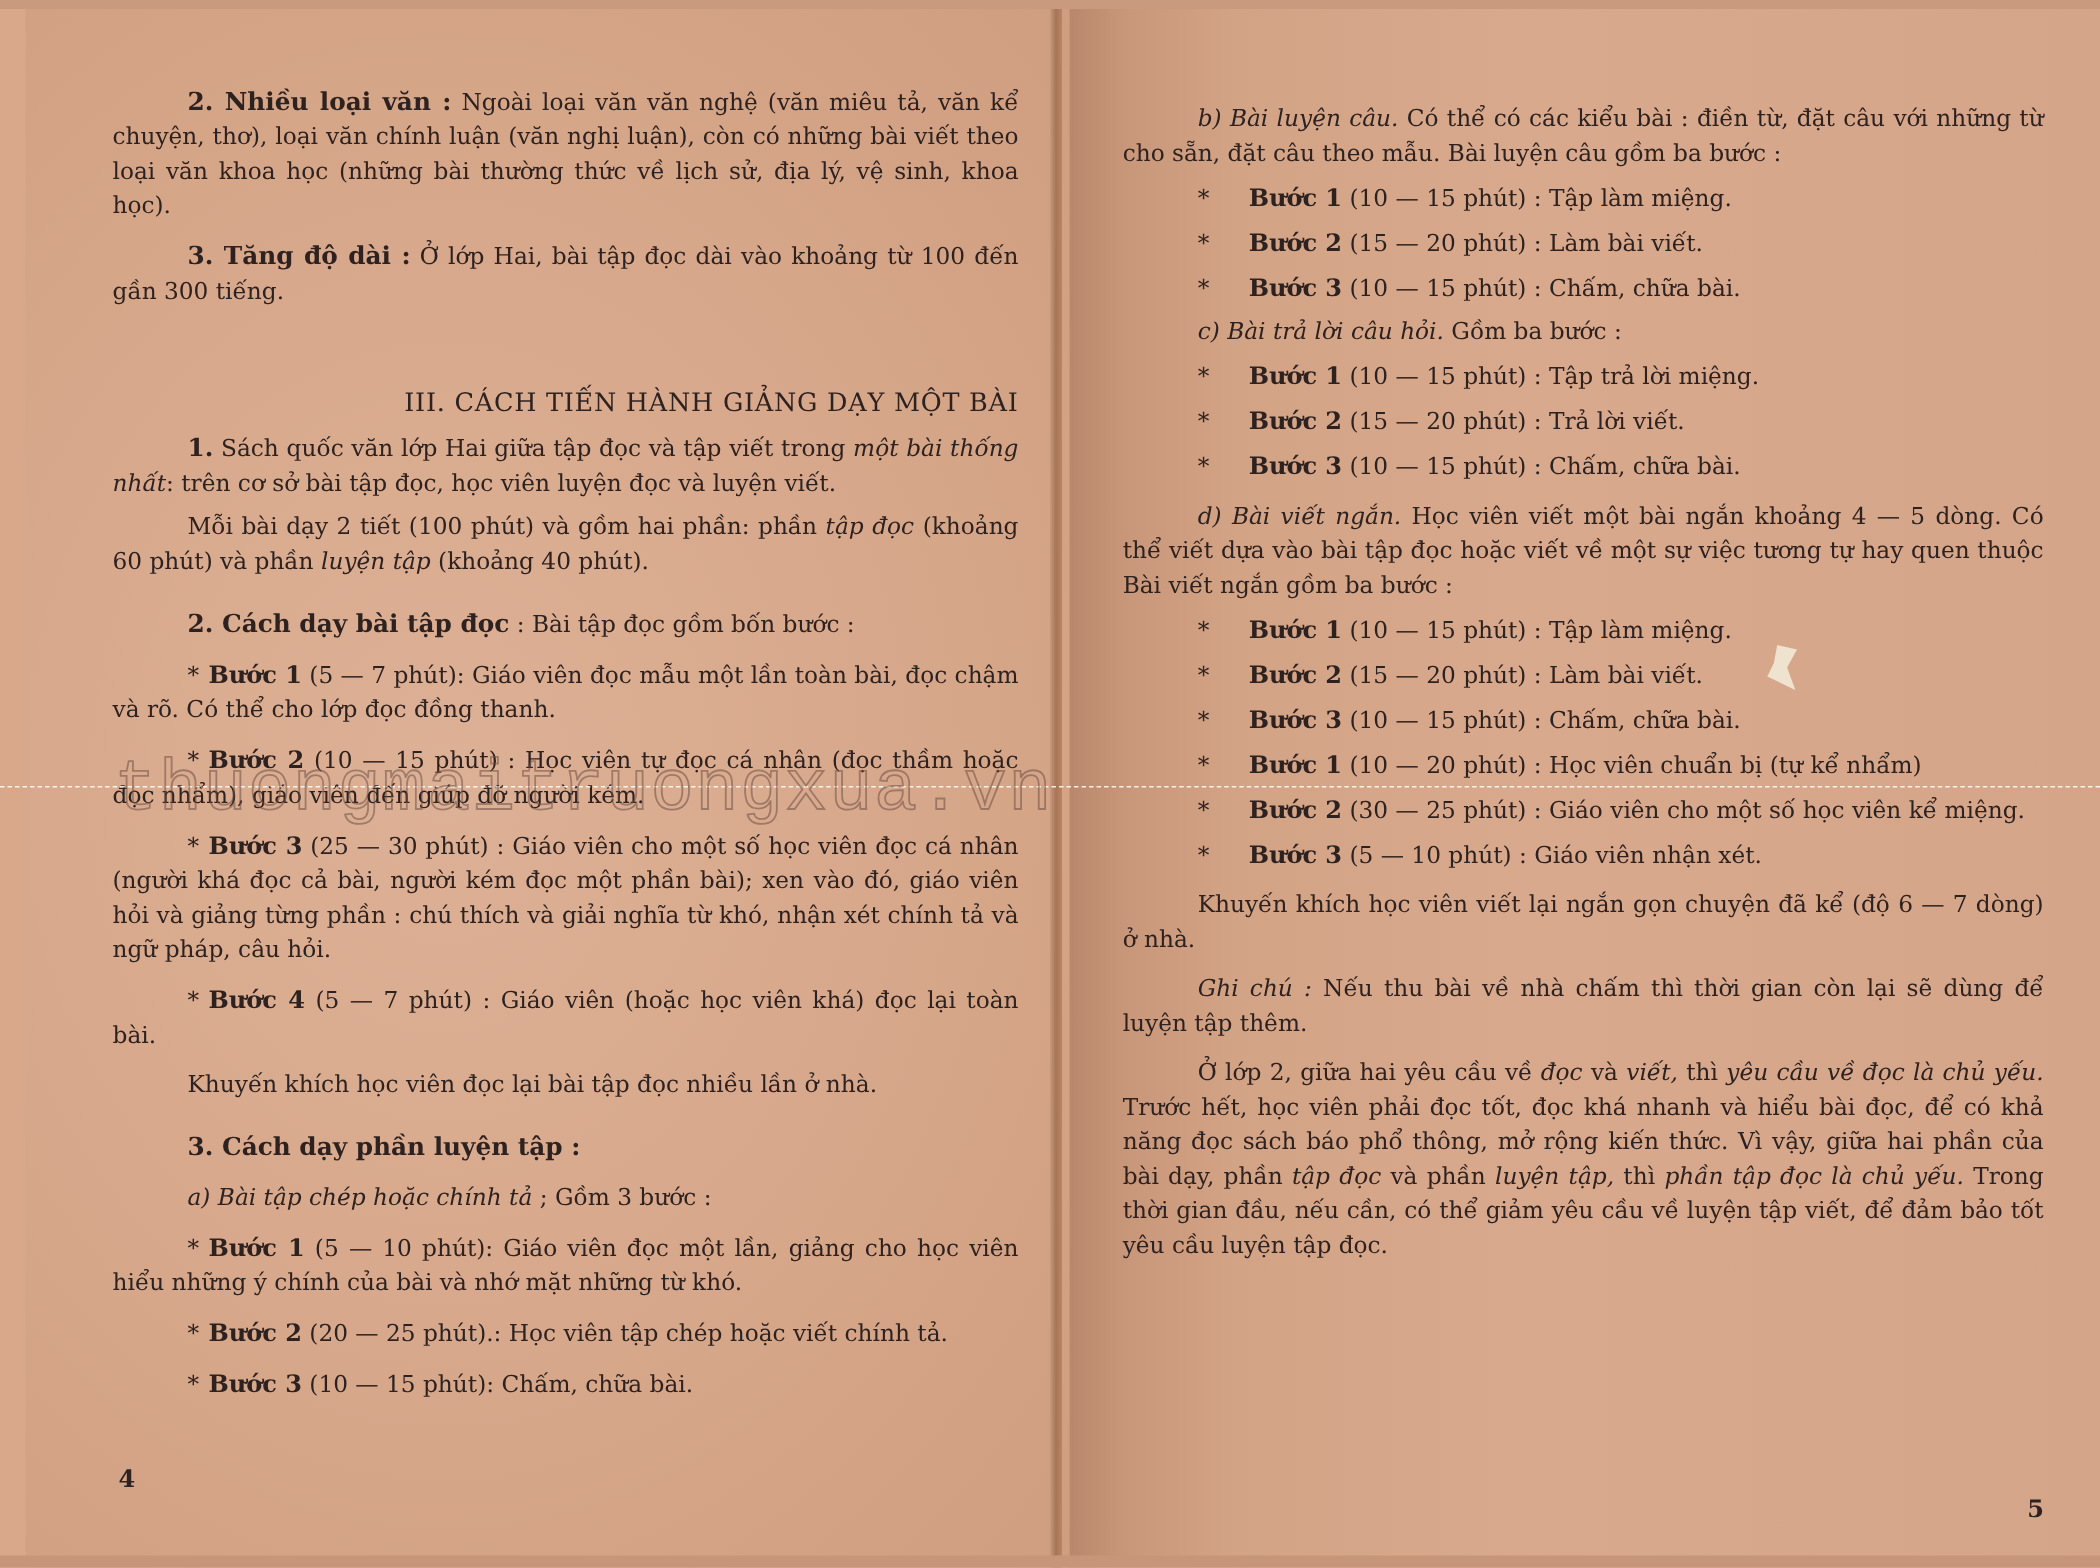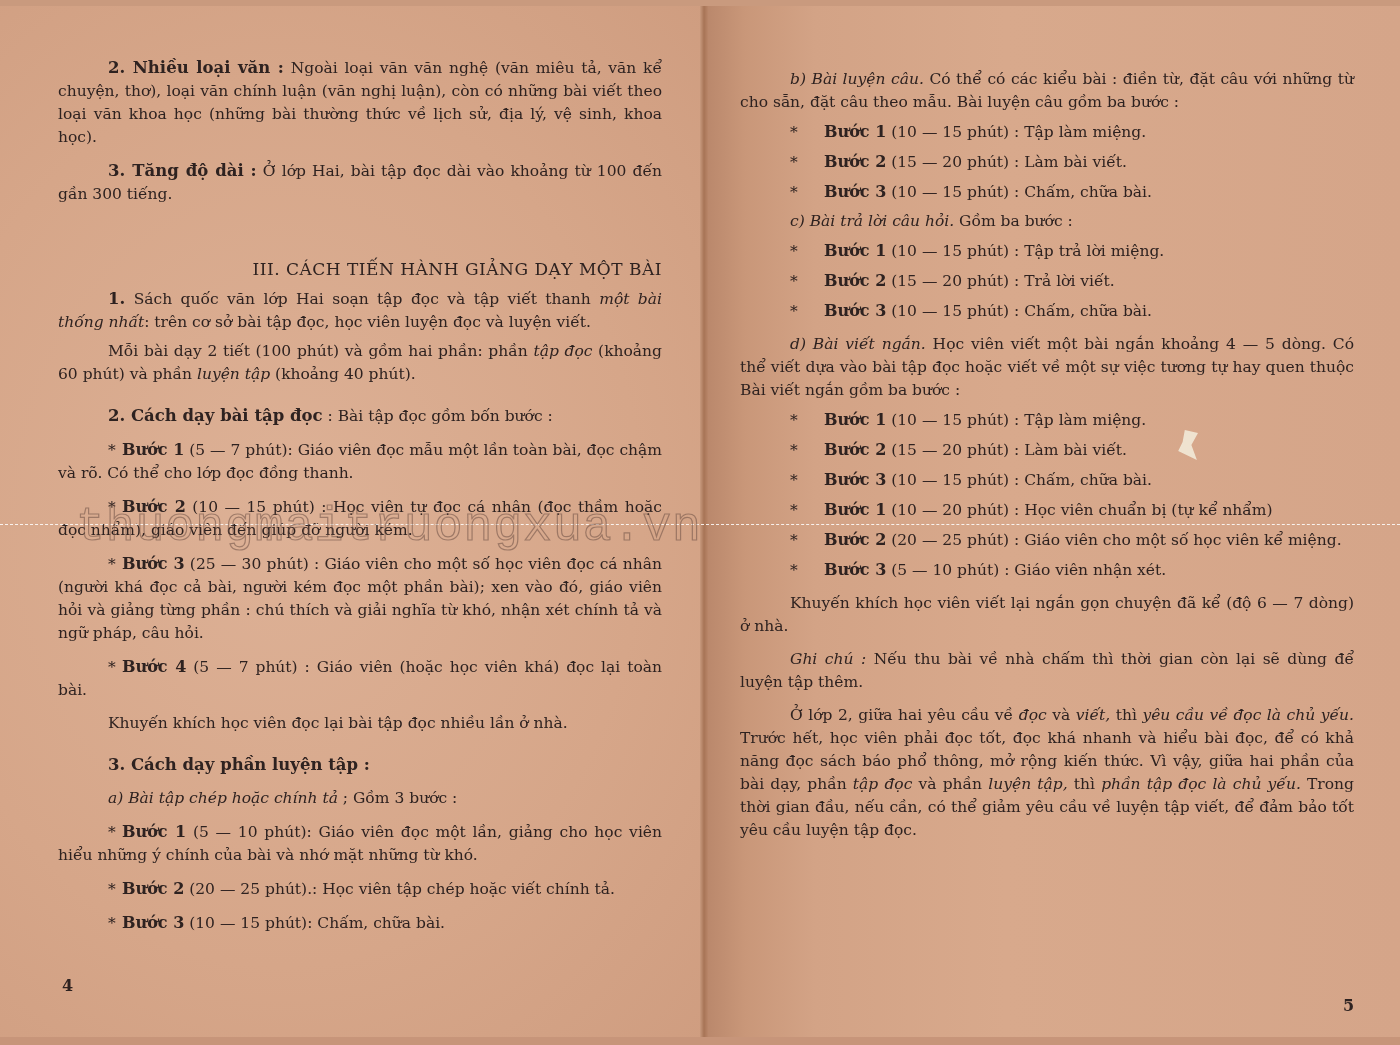--- a/index.html
+++ b/index.html
@@ -10,20 +10,21 @@
     color:#2e2220;
   }
   .spread { position:absolute; left:0; top:0; width:1400px; height:1045px; display:flex; }
   .page {
     position:relative; height:1045px; box-sizing:border-box;
   }
   .page-left {
     width:705px;
     background:
       radial-gradient(ellipse at 40% 50%, #ddb196 0%, #d6a689 60%, #cf9d80 100%);
+    margin-left: 17px;
   }
   .page-right {
     width:695px;
     background:
       linear-gradient(90deg, #b9876b 0px, #c99779 40px, #d3a386 110px, #d8a98c 300px, #d5a589 100%);
   }
   .gutter {
     position:absolute; left:700px; top:0; width:8px; height:1045px;
     background:linear-gradient(90deg, #c89a7e, #a77456, #b98669);
   }
@@ -80,21 +81,21 @@
 
   <div class="page page-left">
     <div class="content">
 
       <p class="indent"><b class="hd">2. Nhiều loại văn :</b><span> Ngoài loại văn văn nghệ (văn miêu tả, văn kể chuyện, thơ), loại văn chính luận (văn nghị luận), còn có những bài viết theo loại văn khoa học (những bài thường thức về lịch sử, địa lý, vệ sinh, khoa học).</span></p>
 
       <p class="indent gap-m"><b class="hd">3. Tăng độ dài :</b><span> Ở lớp Hai, bài tập đọc dài vào khoảng từ 100 đến gần 300 tiếng.</span></p>
 
       <div class="section-title">III. CÁCH TIẾN HÀNH GIẢNG DẠY MỘT BÀI</div>
 
-      <p class="indent gap-s"><b class="hd">1.</b><span> Sách quốc văn lớp Hai soạn tập đọc và tập viết thanh </span><i>một bài thống nhất</i><span>: trên cơ sở bài tập đọc, học viên luyện đọc và luyện viết.</span></p>
+      <p class="indent gap-s"><b class="hd">1.</b><span> Sách quốc văn lớp Hai giữa tập đọc và tập viết trong </span><i>một bài thống nhất</i><span>: trên cơ sở bài tập đọc, học viên luyện đọc và luyện viết.</span></p>
 
       <p class="indent gap-s"><span>Mỗi bài dạy 2 tiết (100 phút) và gồm hai phần: phần </span><i>tập đọc</i><span> (khoảng 60 phút) và phần </span><i>luyện tập</i><span> (khoảng 40 phút).</span></p>
 
       <p class="indent gap-l"><b class="hd">2. Cách dạy bài tập đọc</b><span> : Bài tập đọc gồm bốn bước :</span></p>
 
       <p class="step gap-m"><span class="star">*</span><span class="lbl">Bước 1</span><span> (5 — 7 phút): Giáo viên đọc mẫu một lần toàn bài, đọc chậm và rõ. Có thể cho lớp đọc đồng thanh.</span></p>
       <p class="step gap-m"><span class="star">*</span><span class="lbl">Bước 2</span><span> (10 — 15 phút) : Học viên tự đọc cá nhân (đọc thầm hoặc đọc nhẩm), giáo viên đến giúp đỡ người kém.</span></p>
       <p class="step gap-m"><span class="star">*</span><span class="lbl">Bước 3</span><span> (25 — 30 phút) : Giáo viên cho một số học viên đọc cá nhân (người khá đọc cả bài, người kém đọc một phần bài); xen vào đó, giáo viên hỏi và giảng từng phần : chú thích và giải nghĩa từ khó, nhận xét chính tả và ngữ pháp, câu hỏi.</span></p>
       <p class="step gap-m"><span class="star">*</span><span class="lbl">Bước 4</span><span> (5 — 7 phút) : Giáo viên (hoặc học viên khá) đọc lại toàn bài.</span></p>
 
@@ -123,21 +124,21 @@
       <p class="rstep"><span class="star">*</span><span class="lbl">Bước 1</span><span> (10 — 15 phút) : Tập trả lời miệng.</span></p>
       <p class="rstep"><span class="star">*</span><span class="lbl">Bước 2</span><span> (15 — 20 phút) : Trả lời viết.</span></p>
       <p class="rstep"><span class="star">*</span><span class="lbl">Bước 3</span><span> (10 — 15 phút) : Chấm, chữa bài.</span></p>
 
       <p class="indent gap-m"><i>d) Bài viết ngắn.</i><span> Học viên viết một bài ngắn khoảng 4 — 5 dòng. Có thể viết dựa vào bài tập đọc hoặc viết về một sự việc tương tự hay quen thuộc Bài viết ngắn gồm ba bước :</span></p>
       <p class="rstep"><span class="star">*</span><span class="lbl">Bước 1</span><span> (10 — 15 phút) : Tập làm miệng.</span></p>
       <p class="rstep"><span class="star">*</span><span class="lbl">Bước 2</span><span> (15 — 20 phút) : Làm bài viết.</span></p>
       <p class="rstep"><span class="star">*</span><span class="lbl">Bước 3</span><span> (10 — 15 phút) : Chấm, chữa bài.</span></p>
 
       <p class="rstep gap-m"><span class="star">*</span><span class="lbl">Bước 1</span><span> (10 — 20 phút) : Học viên chuẩn bị (tự kể nhẩm)</span></p>
-      <p class="step gap-s"><span class="star" style="width:34px">*</span><span class="lbl">Bước 2</span><span> (20 — 25 phút) : Giáo viên cho một số học viên kể miệng.</span></p>
+      <p class="step gap-s"><span class="star" style="width:34px">*</span><span class="lbl">Bước 2</span><span> (30 — 25 phút) : Giáo viên cho một số học viên kể miệng.</span></p>
       <p class="rstep gap-s"><span class="star">*</span><span class="lbl">Bước 3</span><span> (5 — 10 phút) : Giáo viên nhận xét.</span></p>
 
       <p class="indent gap-m">Khuyến khích học viên viết lại ngắn gọn chuyện đã kể (độ 6 — 7 dòng) ở nhà.</p>
 
       <p class="indent gap-m"><i>Ghi chú :</i><span> Nếu thu bài về nhà chấm thì thời gian còn lại sẽ dùng để luyện tập thêm.</span></p>
 
       <p class="indent gap-m"><span>Ở lớp 2, giữa hai yêu cầu về </span><i>đọc</i><span> và </span><i>viết,</i><span> thì </span><i>yêu cầu về đọc là chủ yếu.</i><span> Trước hết, học viên phải đọc tốt, đọc khá nhanh và hiểu bài đọc, để có khả năng đọc sách báo phổ thông, mở rộng kiến thức. Vì vậy, giữa hai phần của bài dạy, phần </span><i>tập đọc</i><span> và phần </span><i>luyện tập,</i><span> thì </span><i>phần tập đọc là chủ yếu.</i><span> Trong thời gian đầu, nếu cần, có thể giảm yêu cầu về luyện tập viết, để đảm bảo tốt yêu cầu luyện tập đọc.</span></p>
     </div>
     <div class="page-num">5</div>
   </div>

